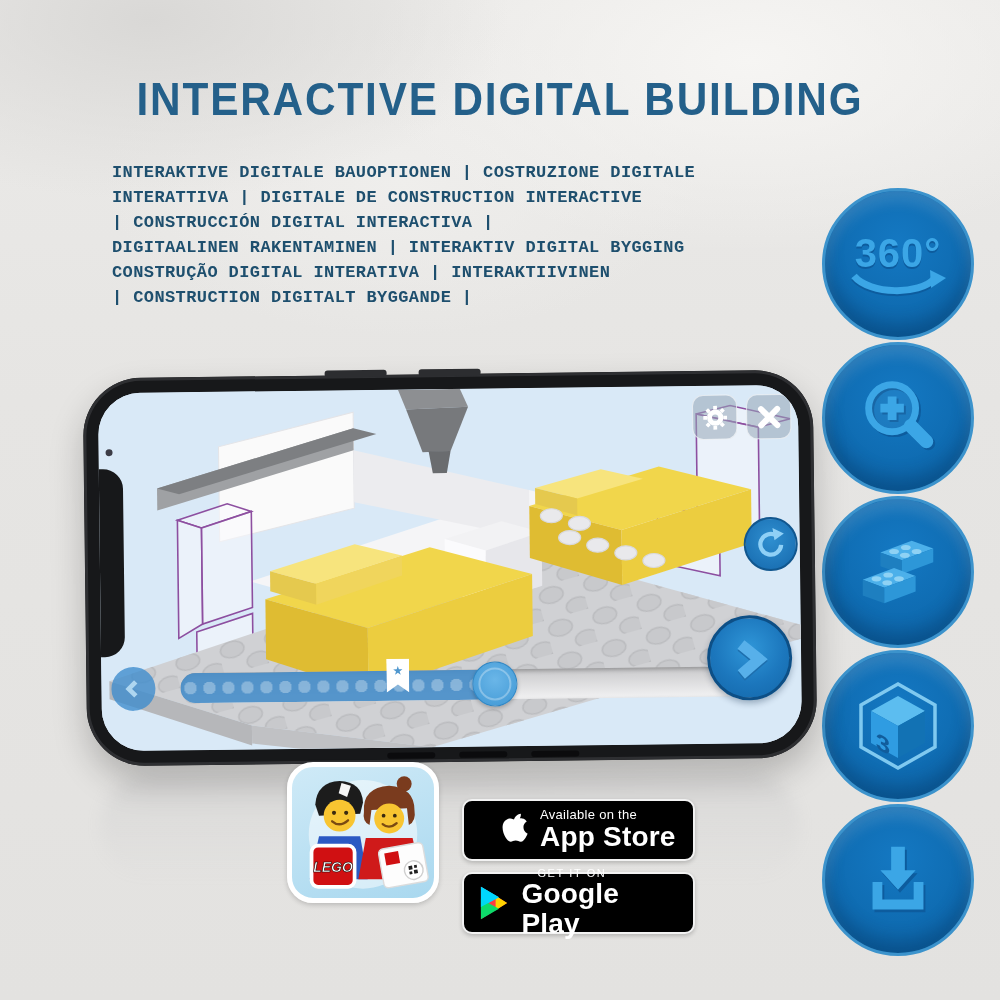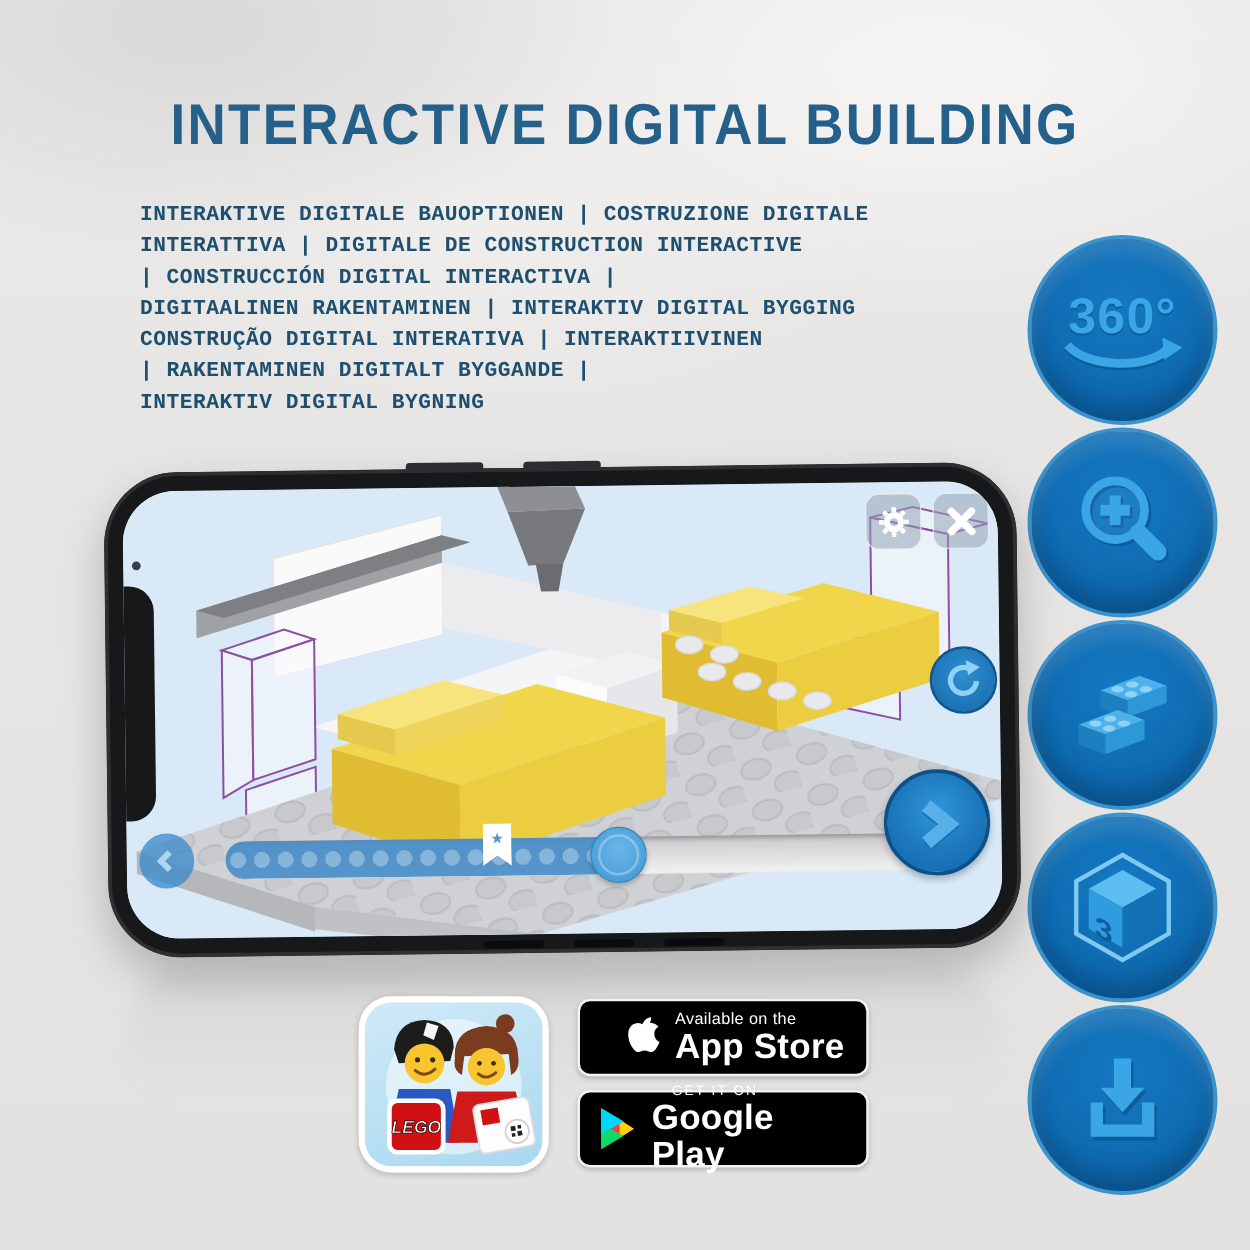--- a/index.html
+++ b/index.html
@@ -67,21 +67,21 @@
   .thumb{position:absolute;left:292px;top:-8px;width:45px;height:45px;border-radius:50%;
     background:radial-gradient(circle at 50% 40%, #6ab6e8, #3f97d4);border:1.5px solid #2f86c4;
     box-sizing:border-box;box-shadow:0 2px 4px rgba(0,0,0,.25);z-index:5;}
   .thumb::after{content:"";position:absolute;left:5px;top:5px;right:5px;bottom:5px;border-radius:50%;
     border:2px solid rgba(255,255,255,.30);}
   
   .reflection{position:absolute;left:100px;top:772px;width:700px;height:110px;border-radius:60px;
     background:linear-gradient(180deg,rgba(180,181,184,.45),rgba(180,181,184,0));
     filter:blur(7px);opacity:.5;}
   
-  .lego-app{position:absolute;left:287px;top:797px;width:152px;height:141px;border-radius:26px;
+  .lego-app{position:absolute;left:287px;top:762px;width:152px;height:141px;border-radius:26px;
     background:linear-gradient(160deg,#cfeaf7 0%,#a9d8ef 100%);border:5px solid #fff;box-sizing:border-box;
     overflow:hidden;box-shadow:0 2px 5px rgba(0,0,0,.18);}
   .badge{position:absolute;left:462px;width:233px;height:62px;background:#000;border-radius:10px;
     border:2px solid #f2f2f2;box-sizing:border-box;display:flex;align-items:center;color:#fff;
     padding:0 10px;box-shadow:0 2px 4px rgba(0,0,0,.2);}
   .badge.appstore{top:799px;padding-left:28px;} .badge.gplay{top:872px;}
   .badge .logo{width:40px;display:flex;justify-content:center;margin-right:8px;}
   .badge .txt{display:flex;flex-direction:column;line-height:1.05;}
   .badge .tag{font-size:13px;letter-spacing:.3px;}
   .badge .tag.caps{font-size:11px;letter-spacing:1.6px;margin-left:16px;}
@@ -92,22 +92,21 @@
 
 <div class="stage">
 
   <div class="heading">INTERACTIVE DIGITAL BUILDING</div>
   <div class="subtitle">
     <span>INTERAKTIVE DIGITALE BAUOPTIONEN | COSTRUZIONE DIGITALE</span>
     <span>INTERATTIVA | DIGITALE DE CONSTRUCTION INTERACTIVE</span>
     <span>| CONSTRUCCIÓN DIGITAL INTERACTIVA |</span>
     <span>DIGITAALINEN RAKENTAMINEN | INTERAKTIV DIGITAL BYGGING</span>
     <span>CONSTRUÇÃO DIGITAL INTERATIVA | INTERAKTIIVINEN</span>
-    <span>| RAKENTAMINEN DIGITALT BYGGANDE |</span>
-    <span>INTERAKTIV DIGITAL BYGNING</span>
+    <span>| CONSTRUCTION DIGITALT BYGGANDE |</span>
   </div>
 
   <div class="icon-col">
     <div class="fi">
       <div class="fi-360-label">360°</div>
       <svg width="100" height="28" viewBox="0 0 100 28" style="margin-top:-6px">
         <path d="M6 6 C 22 25, 72 25, 86 9" fill="none" stroke="#0d5c9e" stroke-width="7" transform="translate(0,2)"></path>
         <path d="M6 6 C 22 25, 72 25, 86 9" fill="none" stroke="#3ba6e6" stroke-width="7"></path>
         <polygon points="82,0 98,8 83,18" fill="#3ba6e6"></polygon>
       </svg>

